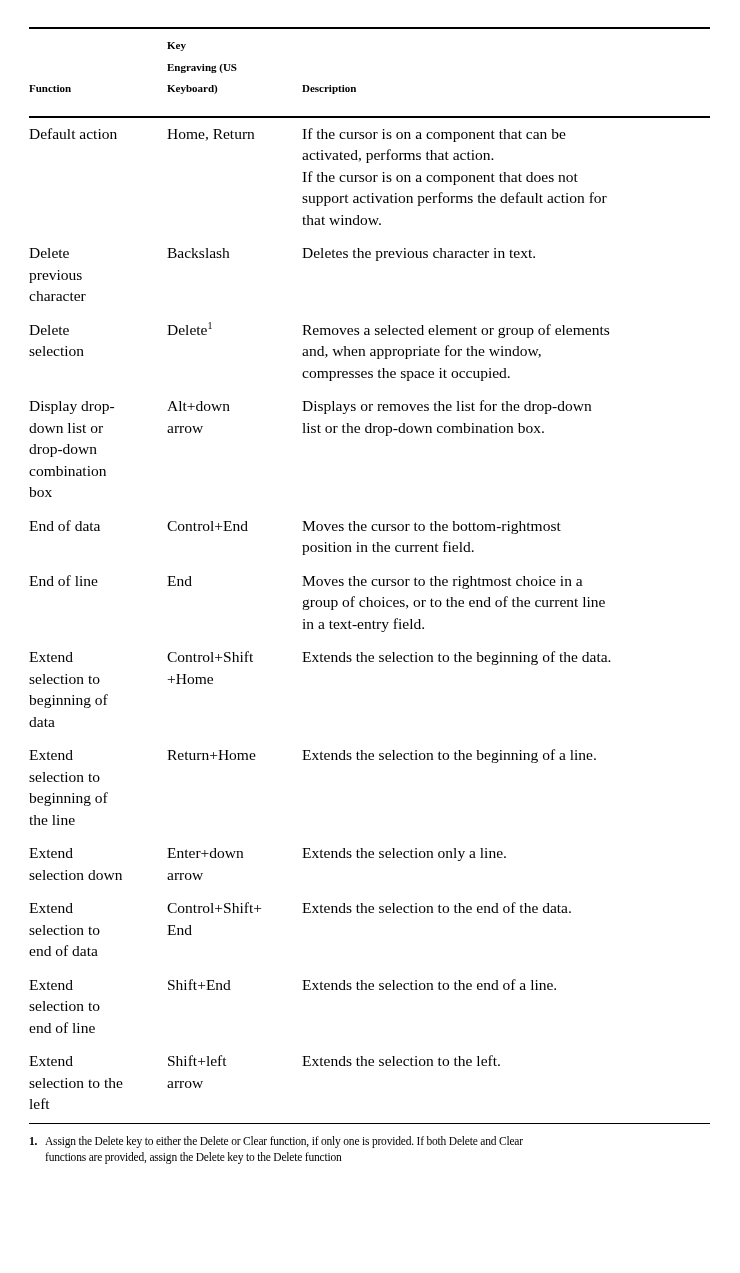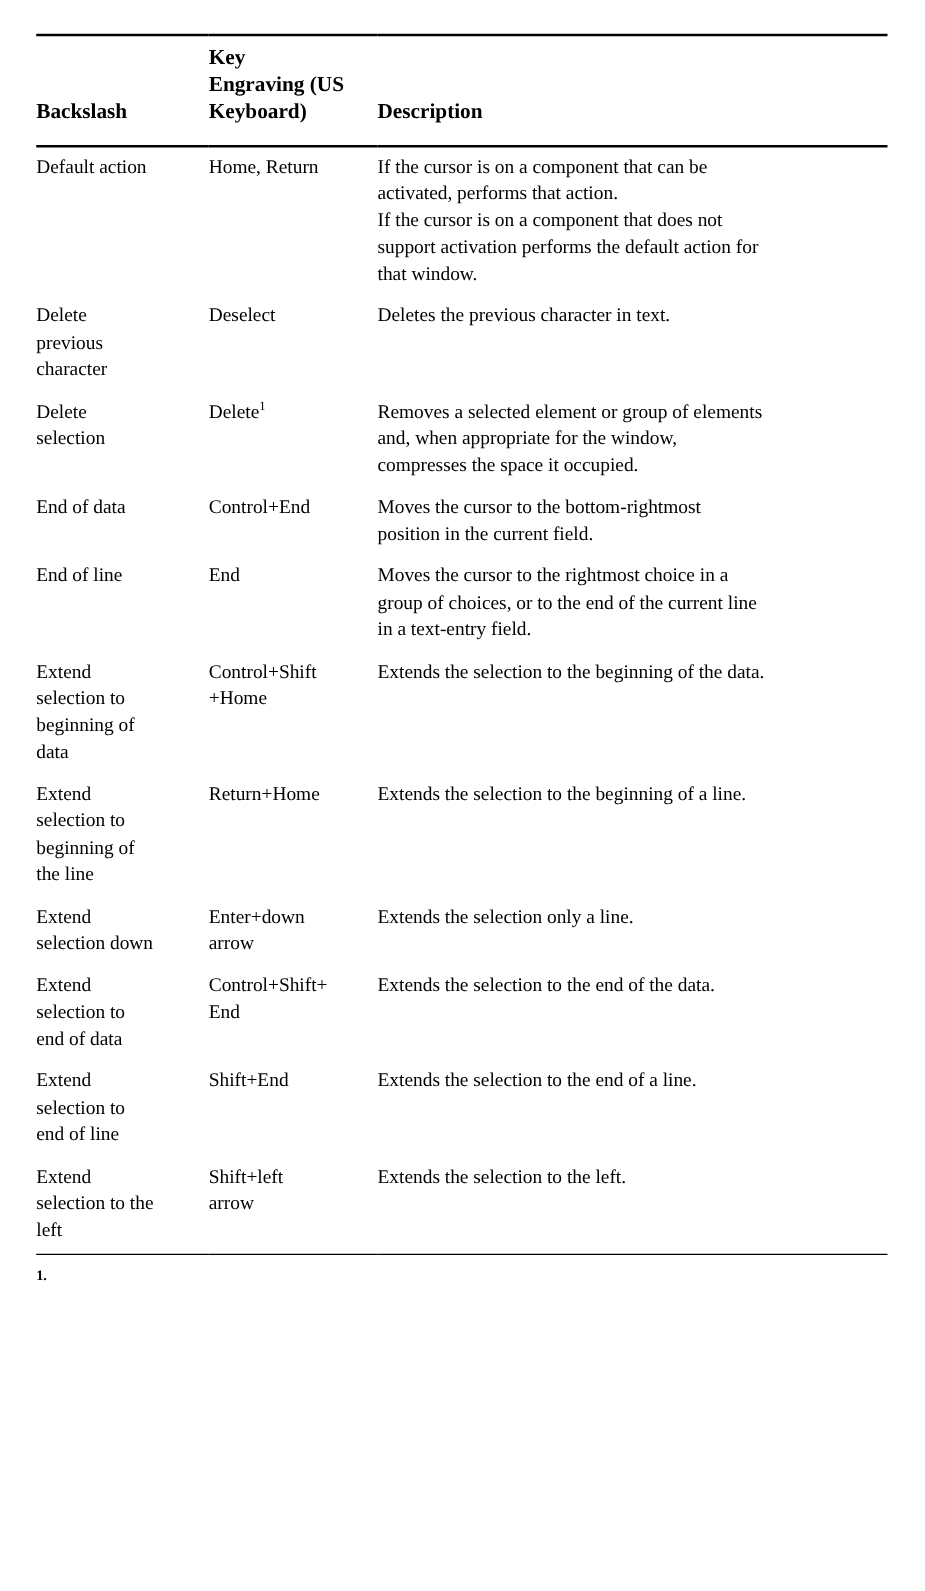--- a/index.html
+++ b/index.html
@@ -25,21 +25,21 @@
     border-top: 2px solid #000000;
     border-bottom: 1px solid #000000;
   }
   col.c-function { width: 138px; }
   col.c-key      { width: 135px; }
   col.c-desc     { width: 408px; }
   th {
     text-align: left;
     vertical-align: bottom;
     font-weight: bold;
-    font-size: 17px;
+    font-size: 11px;
     line-height: 21.5px;
     padding: 6px 6px 16px 0;
     white-space: pre-line;
     border-bottom: 2px solid #000000;
   }
   td {
     vertical-align: top;
     font-size: 15.5px;
     line-height: 21.5px;
     padding: 12px 6px 0 0;
@@ -76,53 +76,64 @@
 <div class="page">
 
   <table class="key-table">
     <colgroup>
       <col class="c-function">
       <col class="c-key">
       <col class="c-desc">
     </colgroup>
     <thead>
       <tr>
-        <th>Backslash</th>
+        <th>Function</th>
         <th>Key
 Engraving (US
 Keyboard)</th>
         <th>Description</th>
       </tr>
     </thead>
     <tbody>
         <tr>
           <td class="cell cell-function">Default action</td>
           <td class="cell cell-key"><span>Home, Return</span></td>
           <td class="cell cell-description">If the cursor is on a component that can be
 activated, performs that action.
 If the cursor is on a component that does not
 support activation performs the default action for
 that window.</td>
         </tr>
         <tr>
           <td class="cell cell-function">Delete
 previous
 character</td>
-          <td class="cell cell-key"><span>Deselect</span></td>
+          <td class="cell cell-key"><span>Backslash</span></td>
           <td class="cell cell-description">Deletes the previous character in text.</td>
         </tr>
         <tr>
           <td class="cell cell-function">Delete
 selection</td>
           <td class="cell cell-key"><span>Delete</span><sup class="key-sup">1</sup></td>
           <td class="cell cell-description">Removes a selected element or group of elements
 and, when appropriate for the window,
 compresses the space it occupied.</td>
         </tr>
         <tr>
+          <td class="cell cell-function">Display drop-
+down list or
+drop-down
+combination
+box</td>
+          <td class="cell cell-key"><span>Alt+down
+arrow</span></td>
+          <td class="cell cell-description">Displays or removes the list for the drop-down
+list or the drop-down combination box.</td>
+        </tr>
+        <tr>
           <td class="cell cell-function">End of data</td>
           <td class="cell cell-key"><span>Control+End</span></td>
           <td class="cell cell-description">Moves the cursor to the bottom-rightmost
 position in the current field.</td>
         </tr>
         <tr>
           <td class="cell cell-function">End of line</td>
           <td class="cell cell-key"><span>End</span></td>
           <td class="cell cell-description">Moves the cursor to the rightmost choice in a
 group of choices, or to the end of the current line
@@ -173,15 +184,17 @@
 left</td>
           <td class="cell cell-key"><span>Shift+left
 arrow</span></td>
           <td class="cell cell-description">Extends the selection to the left.</td>
         </tr>
       </tbody>
   </table>
 
   <div class="footnote">
     <span class="fn-marker">1.</span>
+    <span class="fn-text">Assign the Delete key to either the Delete or Clear function, if only one is provided. If both Delete and Clear
+functions are provided, assign the Delete key to the Delete function</span>
   </div>
 
 </div>
 
 </body></html>

